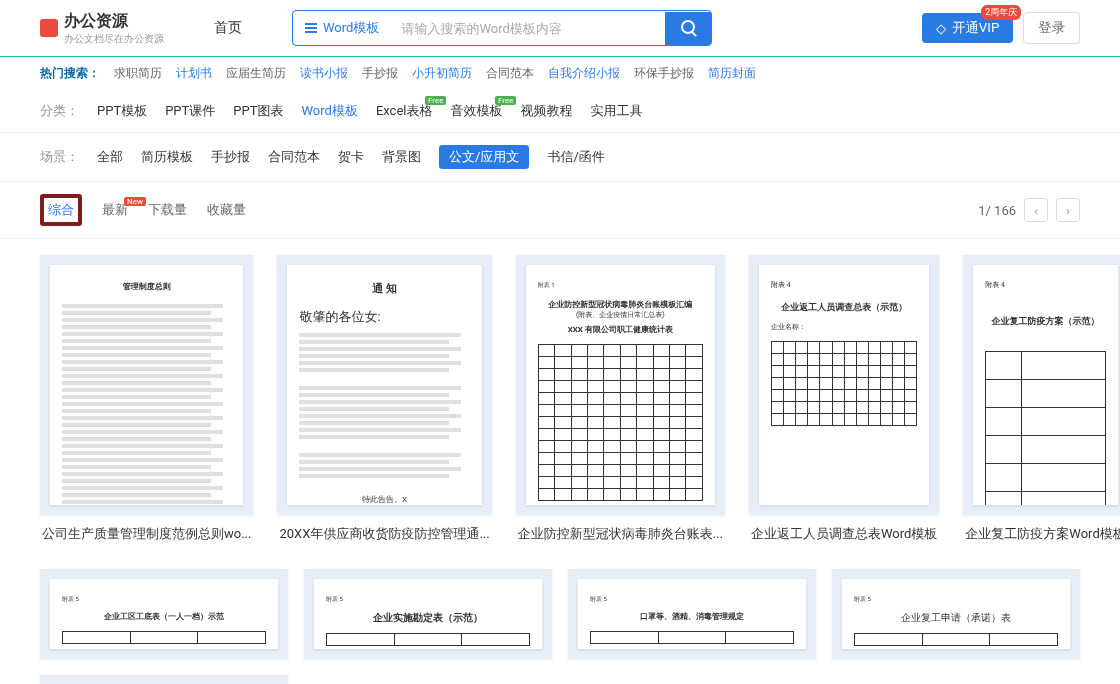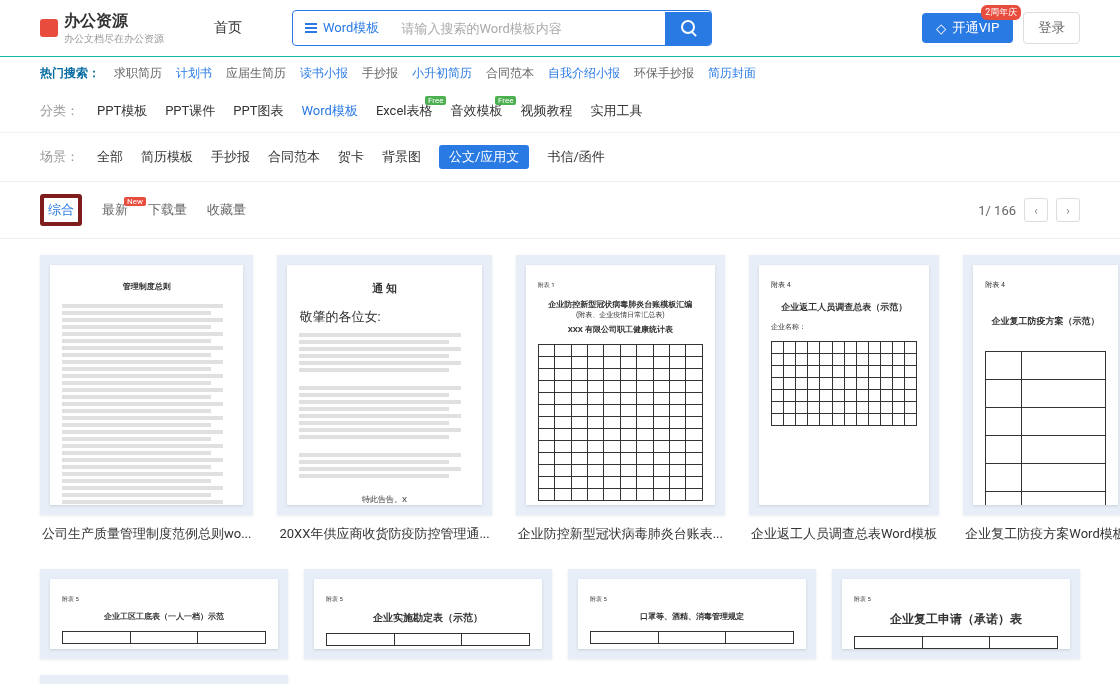--- a/index.html
+++ b/index.html
@@ -560,21 +560,21 @@
               </tr>
             </tbody>
           </table>
         </div>
       </div>
     </div>
     <div class="card">
       <div class="thumb2">
         <div class="doc">
           <div style="font-size:6px;margin-bottom:8px">附表 5</div>
-          <div style="text-align:center;font-weight:bold;font-size:12px;margin:6px 0">企业复工申请（承诺）表</div>
+          <div style="text-align:center;font-weight:normal;font-size:10px;margin:6px 0">企业复工申请（承诺）表</div>
           <table class="doc-table">
             <tbody>
               <tr>
                 <td></td>
                 <td></td>
                 <td></td>
               </tr>
             </tbody>
           </table>
         </div>

